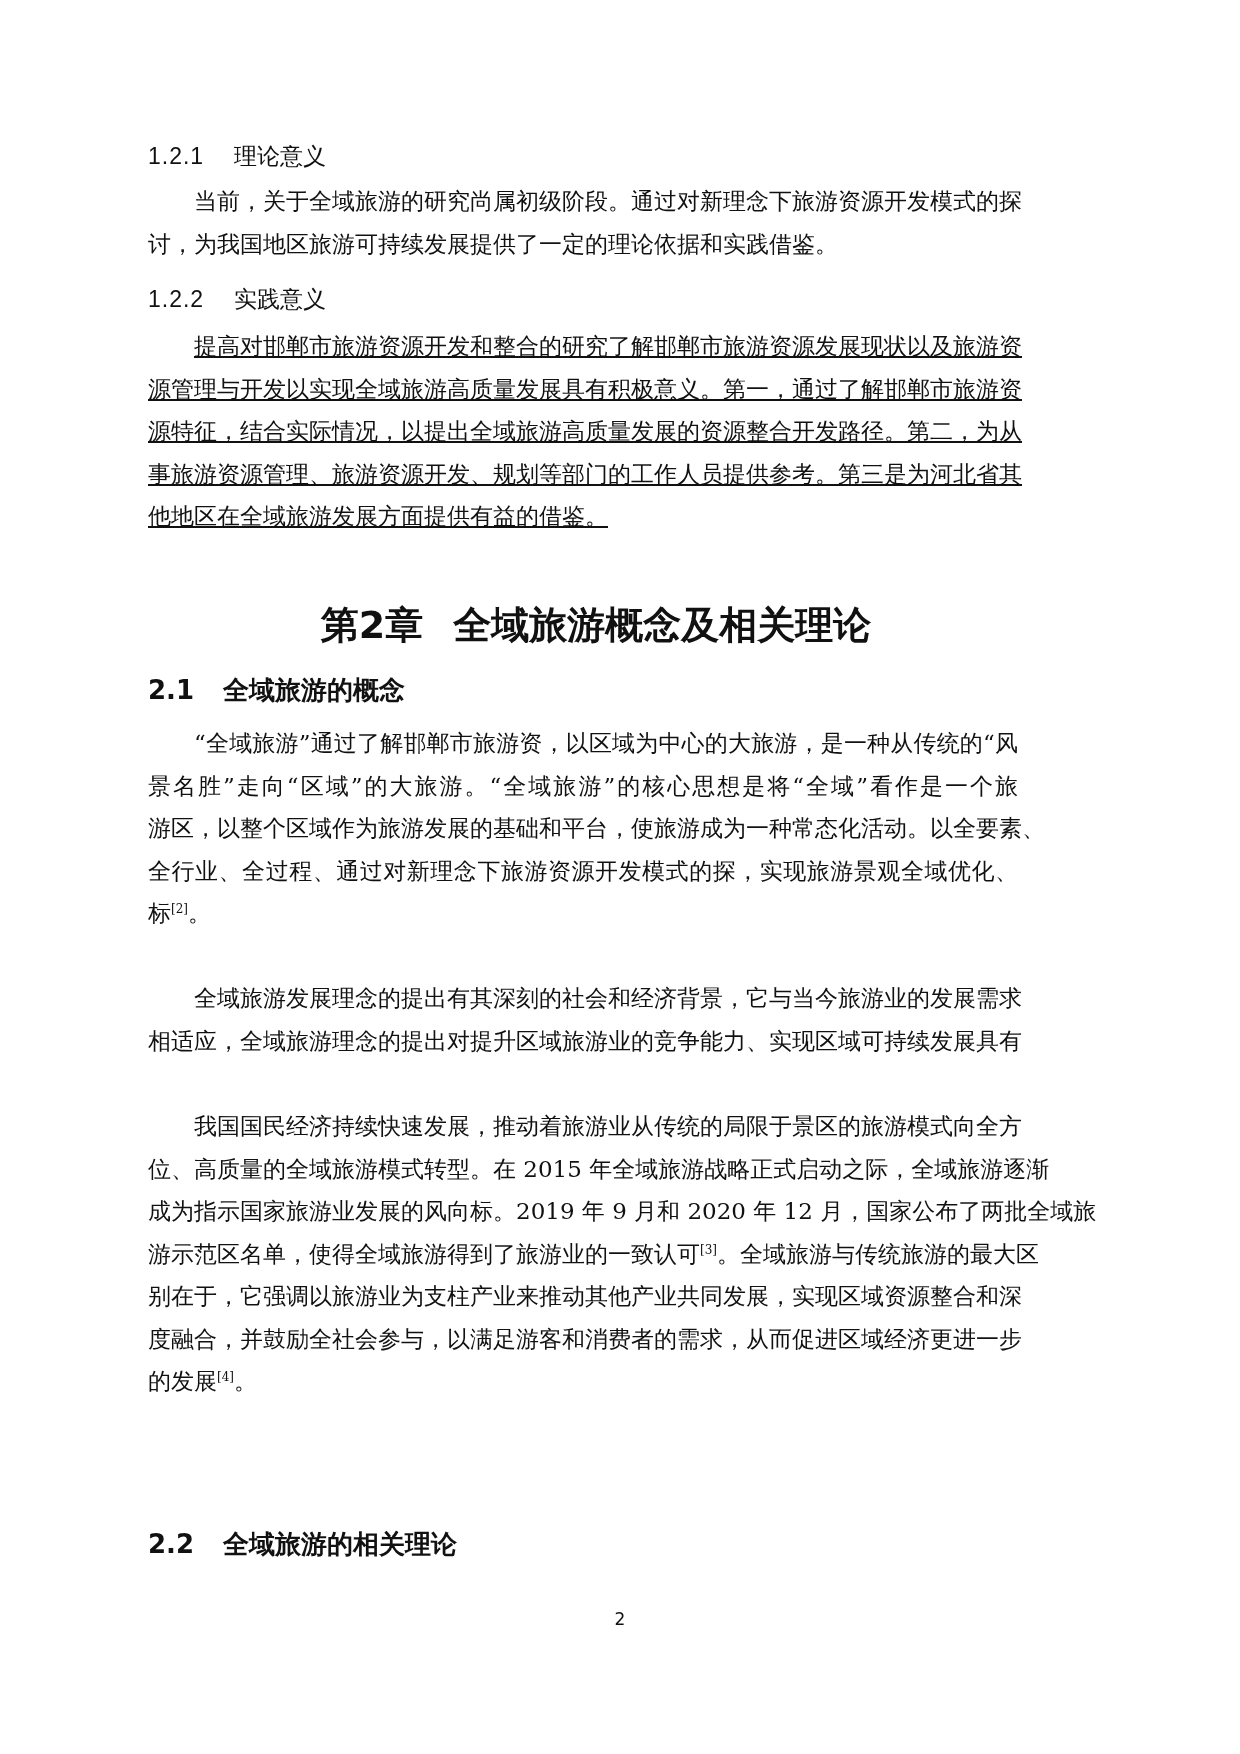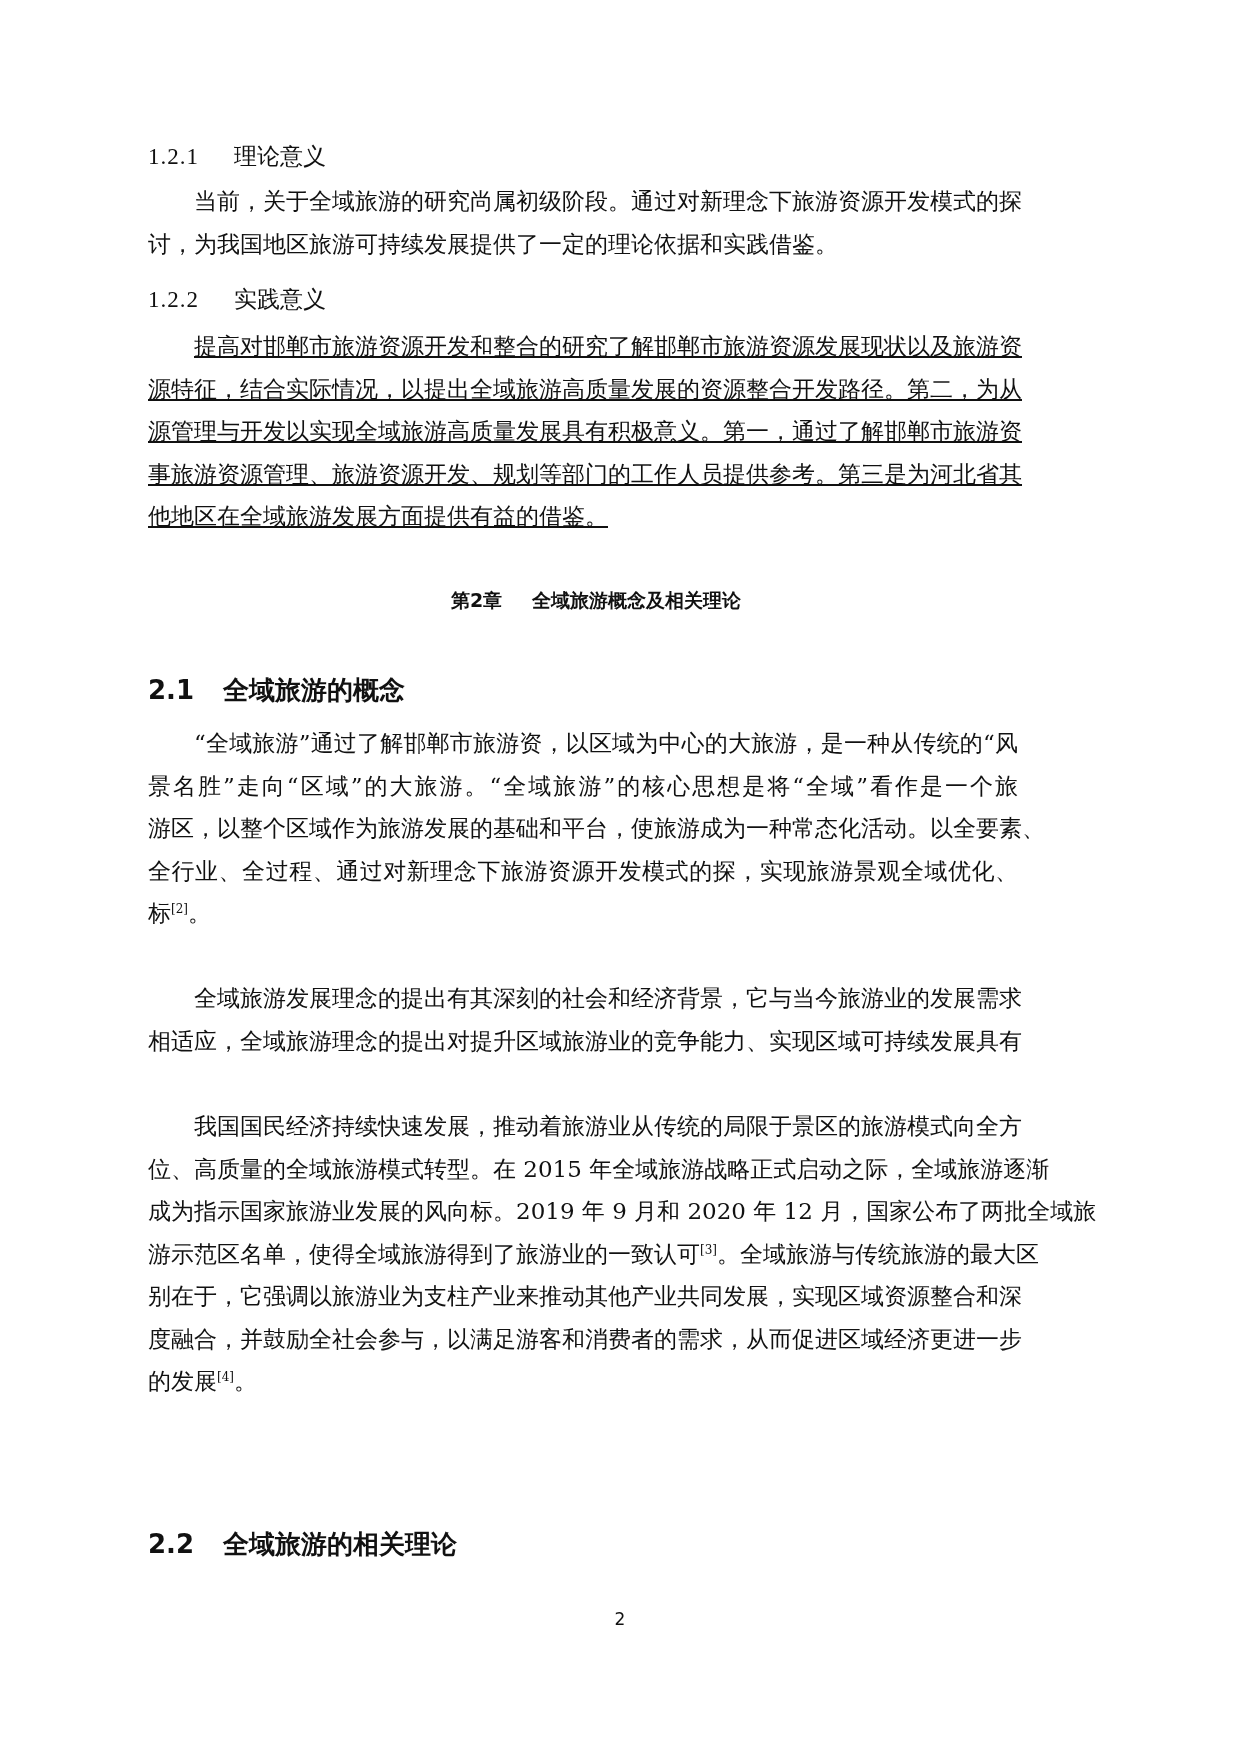--- a/index.html
+++ b/index.html
@@ -1,23 +1,23 @@
 <!DOCTYPE html>
 <html><head>
 <meta charset="utf-8">
 <style>
   html, body { margin:0; padding:0; background:#ffffff; }
   body { width:1240px; height:1754px; position:relative; overflow:hidden;
          font-family:"DejaVu Serif","Liberation Serif",serif; color:#111; }
   .abs { position:absolute; white-space:nowrap; }
-  .h3 { font-family:Liberation Serif, serif; font-size:23px; left:148px; }
+  .h3 { font-family:Liberation Sans, sans-serif; font-size:23px; left:148px; }
   .h3 .num { display:inline-block; width:86px; letter-spacing:1px; }
   .h2 { font-family:"DejaVu Sans","Liberation Sans",sans-serif; font-size:26px; font-weight:bold; left:148px; }
   .h2 .num { display:inline-block; width:75px; }
-  .h1 { font-family:"DejaVu Sans","Liberation Sans",sans-serif; font-size:19px; font-weight:bold; left:0; width:1192px; text-align:center; }
+  .h1 { font-family:"DejaVu Sans","Liberation Sans",sans-serif; font-size:38px; font-weight:bold; left:0; width:1192px; text-align:center;margin-top:12px; }
   .h1 .gap { display:inline-block; width:30px; }
   .para { position:absolute; left:148px; width:870px; font-size:23px; line-height:42.5px; }
   .line { display:block; white-space:nowrap; text-align:justify; text-align-last:justify; height:42.5px; }
   .line.last { text-align-last:left; }
   .indent { padding-left:46px; }
   sup { font-size:12px; vertical-align:top; position:relative; top:-4px; }
   .pagenum { font-family:"DejaVu Sans","Liberation Sans",sans-serif; font-size:17px; left:0; width:1240px; text-align:center; }
 </style>
 </head>
 <body>
@@ -30,22 +30,22 @@
   <span class="line indent">当前，关于全域旅游的研究尚属初级阶段。通过对新理念下旅游资源开发模式的探</span>
   <span class="line last">讨，为我国地区旅游可持续发展提供了一定的理论依据和实践借鉴。</span>
 </div>
 
 <div class="abs h3" style="top:284px;">
   <span class="num">1.2.2</span><span>实践意义</span>
 </div>
 
 <div class="para" style="top:325px;text-decoration:underline;">
   <span class="line indent">提高对邯郸市旅游资源开发和整合的研究了解邯郸市旅游资源发展现状以及旅游资</span>
+  <span class="line">源管理与开发以实现全域旅游高质量发展具有积极意义。第一，通过了解邯郸市旅游资</span>
   <span class="line">源特征，结合实际情况，以提出全域旅游高质量发展的资源整合开发路径。第二，为从</span>
-  <span class="line">源管理与开发以实现全域旅游高质量发展具有积极意义。第一，通过了解邯郸市旅游资</span>
   <span class="line">事旅游资源管理、旅游资源开发、规划等部门的工作人员提供参考。第三是为河北省其</span>
   <span class="line last">他地区在全域旅游发展方面提供有益的借鉴。</span>
 </div>
 
 <div class="abs h1" style="top:588px;">
   <span>第2章</span><span class="gap"></span><span>全域旅游概念及相关理论</span>
 </div>
 
 <div class="abs h2" style="top:673px;">
   <span class="num">2.1</span><span>全域旅游的概念</span>

